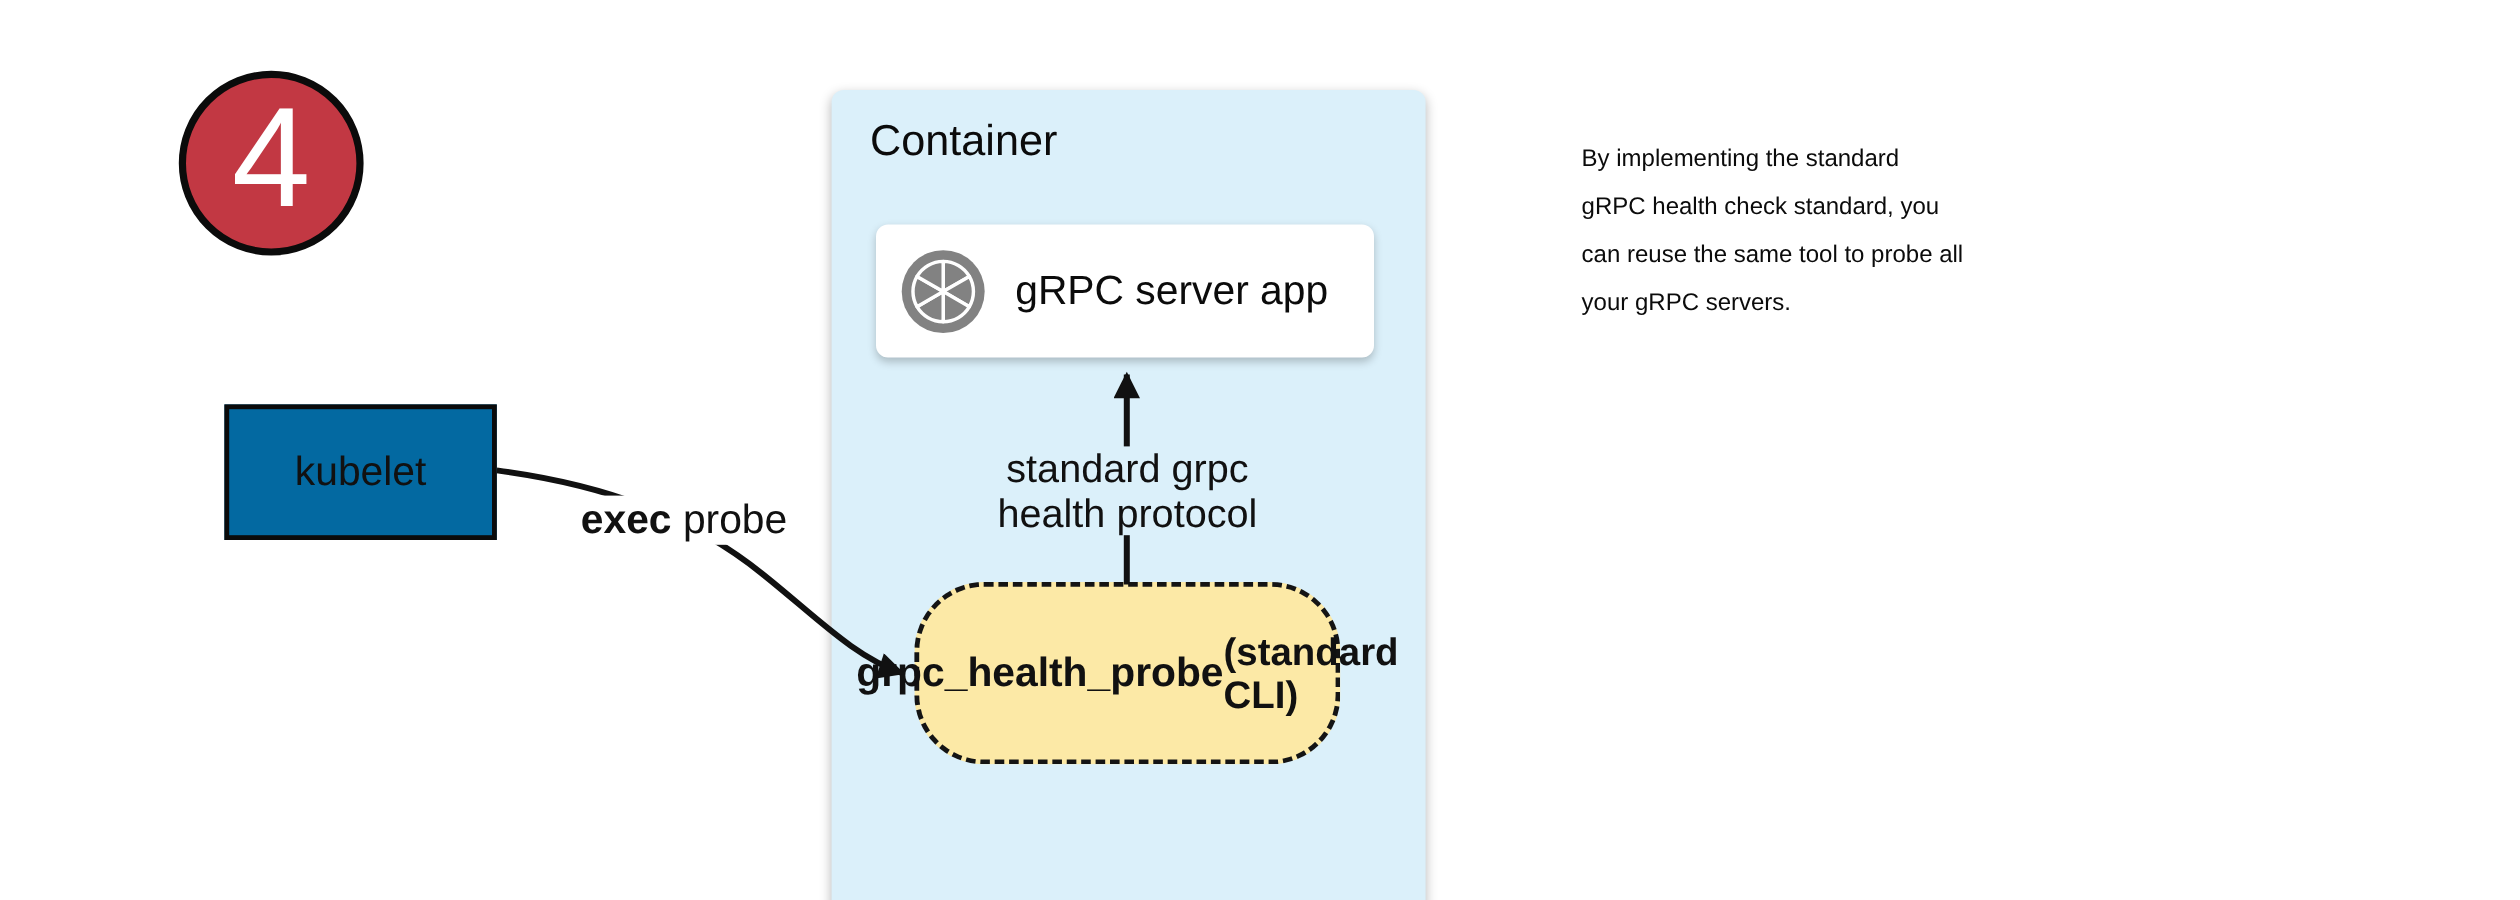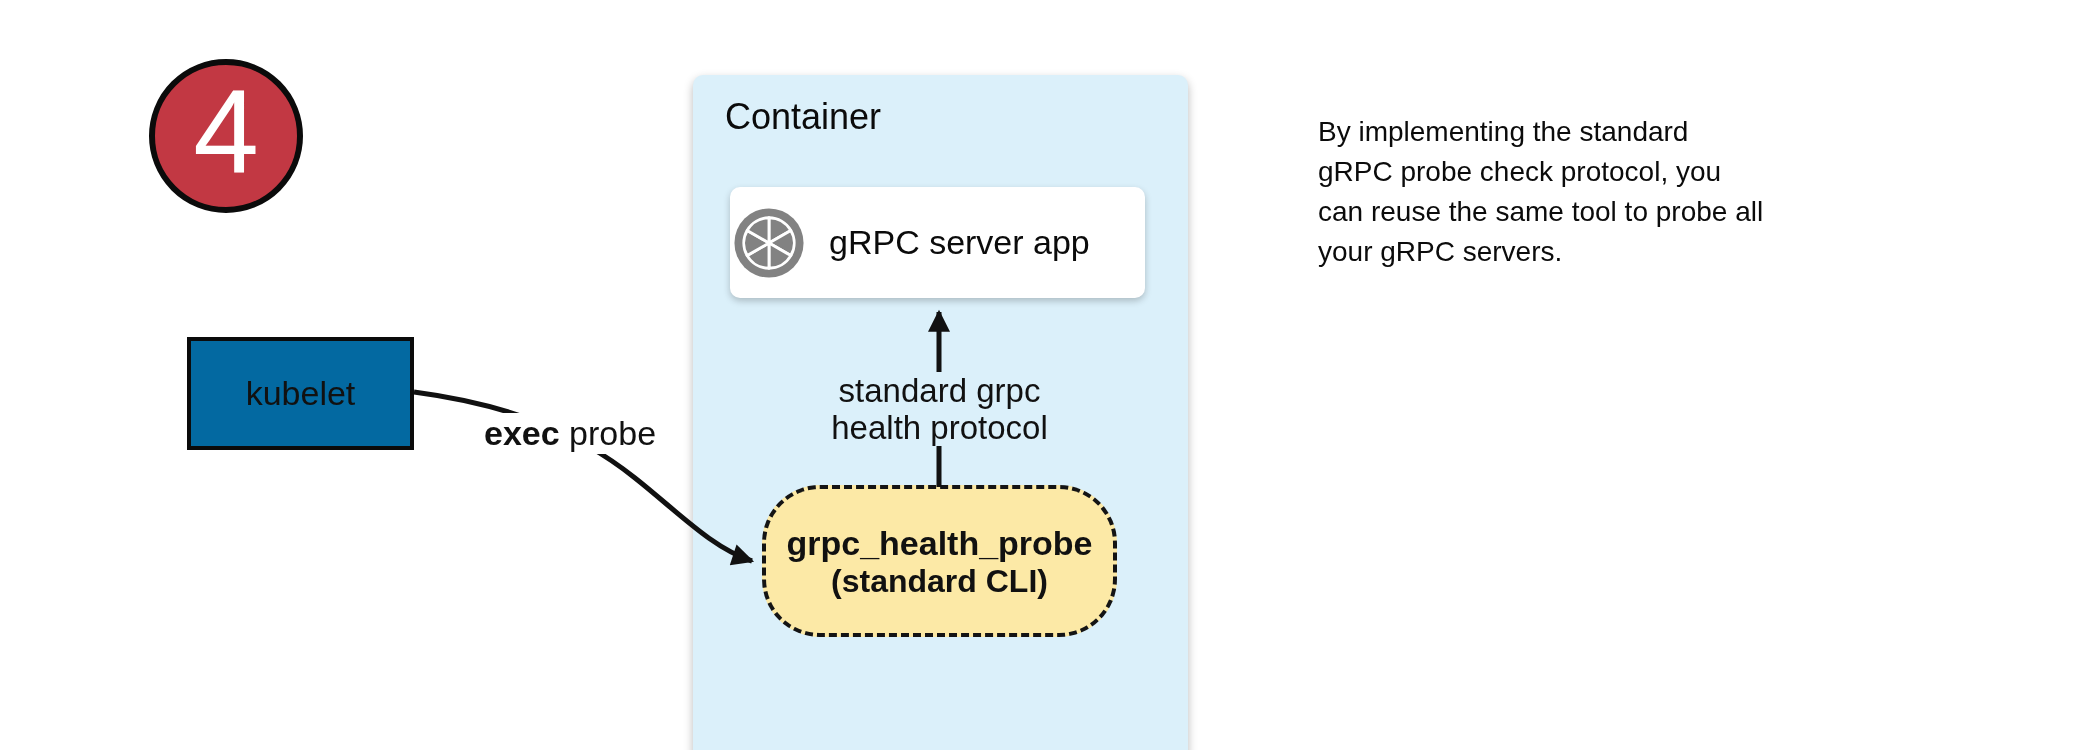--- a/index.html
+++ b/index.html
@@ -38,31 +38,31 @@
   }
   .container-label{
     position:absolute;left:32px;top:22px;font-size:36px;line-height:40px;color:#0b0b0b;
   }
 
   
   .grpc-app-box{
     position:absolute;left:37px;top:112px;width:415px;height:111px;
     background:#ffffff;border-radius:10px;
     box-shadow:0 3px 7px rgba(0,0,0,0.22);
-    display:flex;align-items:center;gap:24px;padding-left:3px;
+    display:flex;align-items:center;gap:24px;padding-left:20px;
   }
   .grpc-app-box .app-label{font-size:34px;color:#0b0b0b;}
   .aperture{width:72px;height:72px;flex:0 0 72px;}
 
   
   .probe-pill{
     position:absolute;left:69px;top:410px;width:355px;height:152px;
     background:var(--probe-fill);
     border:4px dashed #141414;border-radius:58px;
-    display:flex;flex-direction:column;align-items:center;justify-content:center;
+    display:flex;flex-direction:row;align-items:center;justify-content:center;
   }
   .pill-title{font-size:34px;font-weight:bold;line-height:40px;}
   .pill-sub{font-size:32px;line-height:36px;font-weight:bold;}
 
   
   .overlay{position:absolute;left:0;top:0;z-index:5;pointer-events:none;}
   .edge{fill:none;stroke:#111111;stroke-width:5;}
 
   
   .exec-label{
@@ -74,21 +74,21 @@
   .proto-label{
     position:absolute;left:812px;top:372px;width:255px;height:74px;
     background:var(--container-fill);z-index:6;
     display:flex;flex-direction:column;align-items:center;justify-content:center;
     font-size:33px;line-height:37px;text-align:center;
   }
 
   
   .note{
     position:absolute;left:1318px;top:112px;
-    font-size:28px;line-height:40px;color:#0b0b0b;
+    font-size:20px;line-height:40px;color:#0b0b0b;
   }
 </style>
 </head>
 <body>
 
 <div class="canvas">
 
   <div class="step-badge">
     <span>4</span>
   </div>
@@ -136,18 +136,18 @@
     <span class="bold">exec</span><span> probe</span>
   </div>
 
   <div class="proto-label">
     <div>standard grpc</div>
     <div>health protocol</div>
   </div>
 
   <div class="note">
     <div>By implementing the standard</div>
-    <div>gRPC probe check protocol, you</div>
+    <div>gRPC health check standard, you</div>
     <div>can reuse the same tool to probe all</div>
     <div>your gRPC servers.</div>
   </div>
 
 </div>
 
 </body></html>

